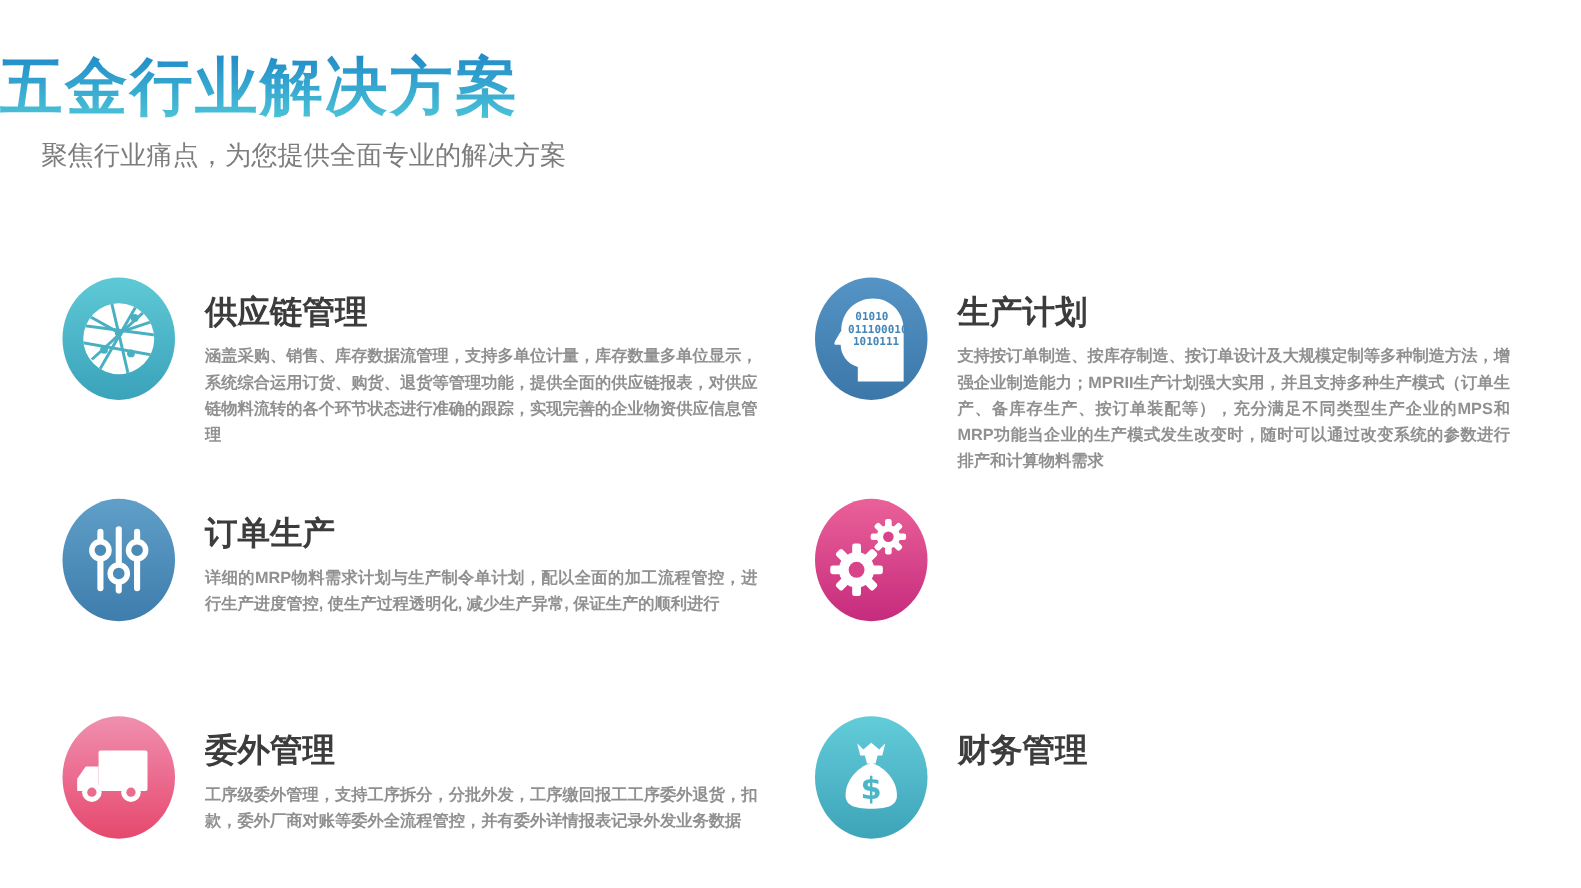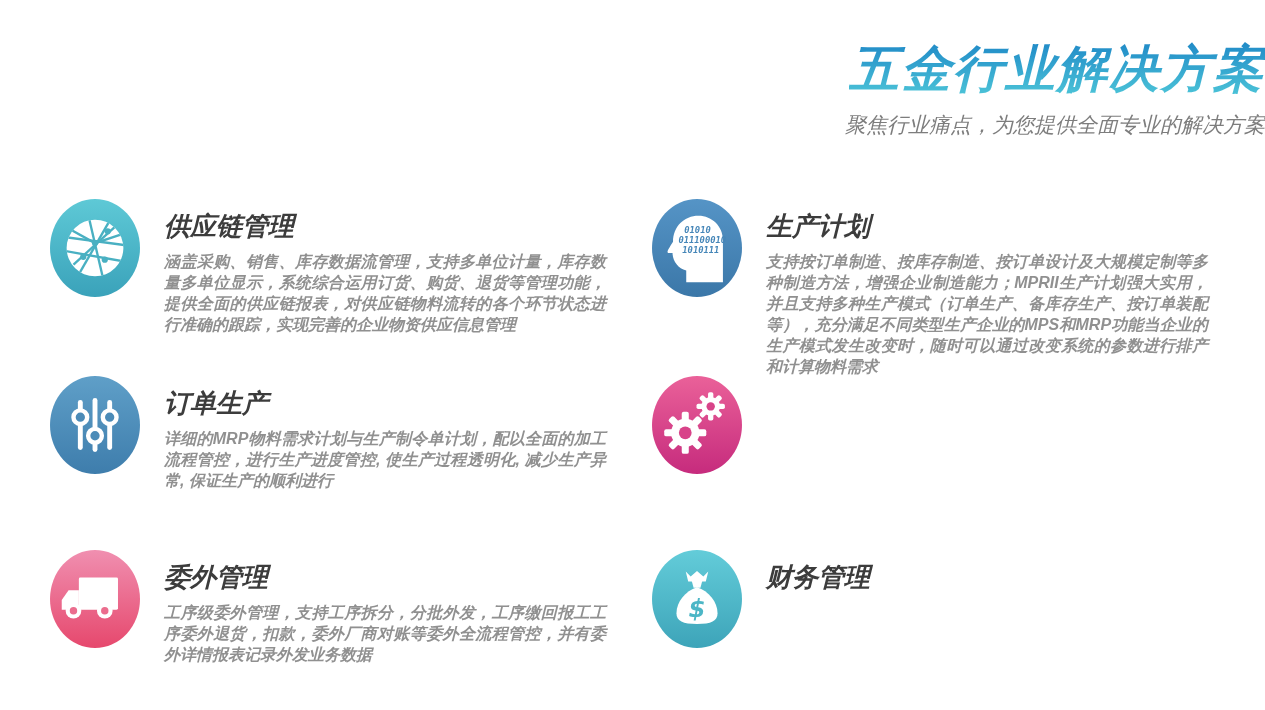--- a/index.html
+++ b/index.html
@@ -1,41 +1,41 @@
 <!DOCTYPE html>
 <html><head>
 <meta charset="utf-8">
 <style>
   * { margin:0; padding:0; box-sizing:border-box; }
   html,body { width:1265px; height:710px; background:#ffffff; overflow:hidden;
               font-family:"Liberation Sans","DejaVu Sans",sans-serif; }
   .page { position:relative; width:1265px; height:710px; background:#ffffff; }
 
   
-  .header { position:absolute; top:38px; left:0; width:100%; text-align:right;font-style:italic; }
+  .header { position:absolute; top:38px; left:0; width:100%; text-align:left; }
   .title { display:inline-block; font-size:50px; line-height:62px; font-weight:bold;
            letter-spacing:2px; color:#2a9ac9; }
   @supports ((-webkit-background-clip:text) or (background-clip:text)) {
     .title { -webkit-background-clip:text; background-clip:text;
              color:transparent; -webkit-text-fill-color:transparent; }
   }
   .subtitle { margin-top:12px; font-size:21px; line-height:26px; color:#7d7d7d; }
 
   
-  .cards { position:absolute; left:50px; top:199px; width:1182px;
+  .cards { position:absolute; left:50px; top:222px; width:1182px;
            display:grid; grid-template-columns:580px 580px; column-gap:22px;
-           grid-template-rows:177px 174px auto;font-style:italic; }
+           grid-template-rows:177px 174px auto; }
   .card { display:flex; }
   .icon { width:90px; height:98px; border-radius:50%; flex:0 0 90px;
           background:#4cb6c6; color:#4cb6c6; }
   .icon svg { display:block; width:90px; height:98px; }
   .card-text { padding:13px 0 0 24px; width:466px; }
   .card-title { font-size:26px; line-height:28px; font-weight:bold; color:#3c3c3c;
                 margin-bottom:11px; }
-  .card-desc { font-size:16px; line-height:21px; font-weight:bold; color:#909090;
+  .card-desc { font-size:13px; line-height:21px; font-weight:bold; color:#909090;
                text-align:justify; }
   .bin-text { font-family:"DejaVu Sans Mono","Liberation Mono",monospace;
               font-size:9px; font-weight:bold; }
   .bag-dollar { font-family:"DejaVu Sans","Liberation Sans",sans-serif;
                 font-size:25px; font-weight:bold; }
 </style>
 </head>
 <body>
 
 <div class="page">

